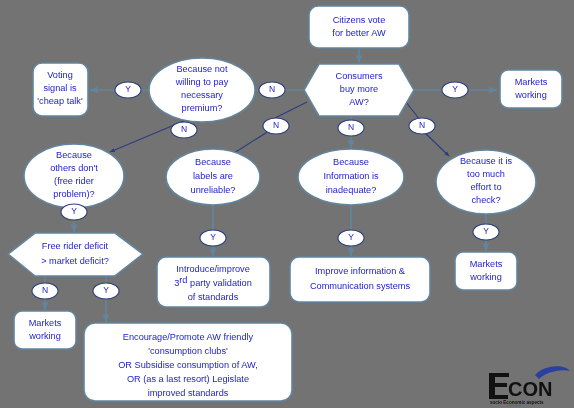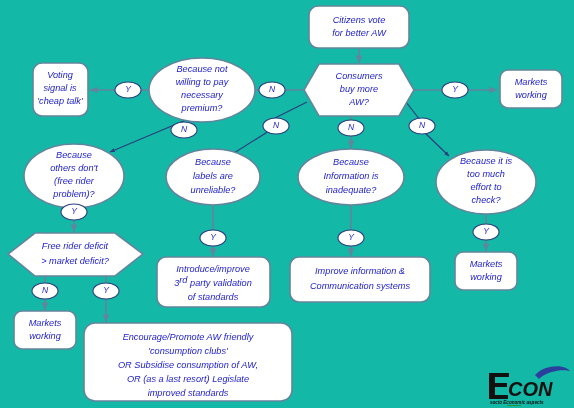--- a/index.html
+++ b/index.html
@@ -4,24 +4,23 @@
 <style>
   html, body {
     margin: 0;
     padding: 0;
     background: #ffffff;
   }
   #page {
     position: relative;
     width: 574px;
     height: 408px;
-    background: #14b8a6;
+    background: #737373;
     overflow: hidden;
     font-family: "Liberation Sans", sans-serif;
-    font-style: italic;
   }
   svg#flow {
     position: absolute;
     left: 0;
     top: 0;
     width: 574px;
     height: 408px;
   }
   .shape {
     fill: #ffffff;

